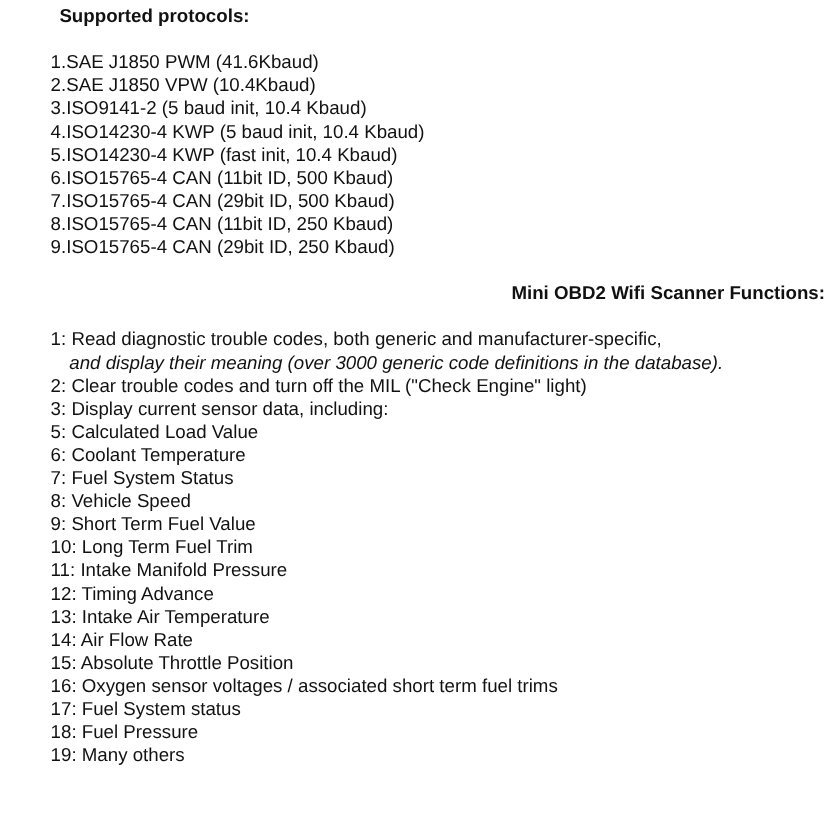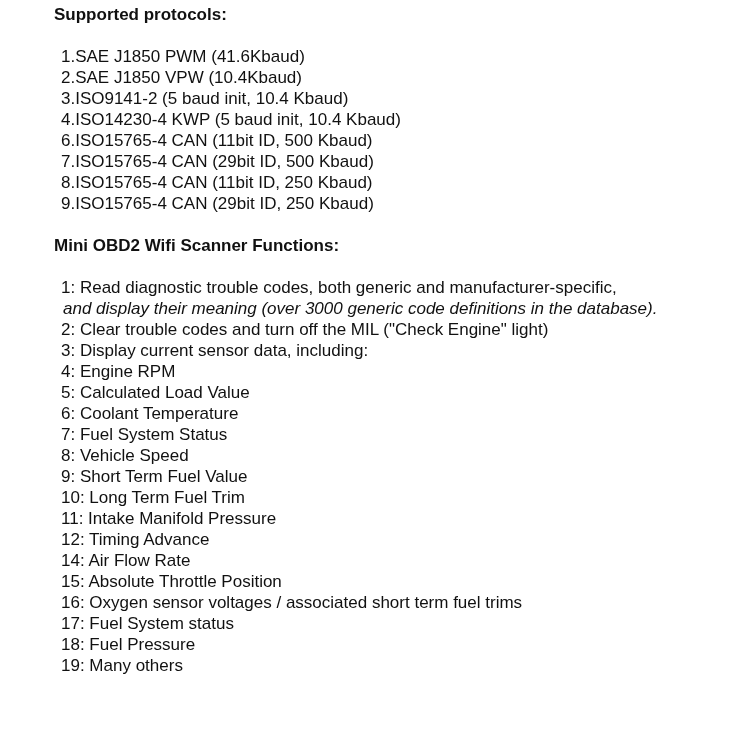--- a/index.html
+++ b/index.html
@@ -22,69 +22,71 @@
   }
   .heading {
     font-weight: bold;
     font-size: 17px;
     line-height: 21px;
     margin: 0 0 21px 54px;
     white-space: nowrap;
   }
   .heading.second {
     margin-top: 21px;
+    text-align: right;
   }
   .list {
     margin: 0;
     padding: 0;
   }
   .line {
-    margin-left: 61px;
+    margin-left: 46px;
     height: 21px;
     white-space: nowrap;
   }
   .line.continuation {
     margin-left: 63px;
     font-style: italic;
   }
 </style>
 </head>
 <body>
 
 <div class="doc">
 
   <div class="heading">Supported protocols:</div>
 
   <div class="list">
     <div class="line">1.SAE J1850 PWM (41.6Kbaud)</div>
     <div class="line">2.SAE J1850 VPW (10.4Kbaud)</div>
     <div class="line">3.ISO9141-2 (5 baud init, 10.4 Kbaud)</div>
     <div class="line">4.ISO14230-4 KWP (5 baud init, 10.4 Kbaud)</div>
+    <div class="line">5.ISO14230-4 KWP (fast init, 10.4 Kbaud)</div>
     <div class="line">6.ISO15765-4 CAN (11bit ID, 500 Kbaud)</div>
     <div class="line">7.ISO15765-4 CAN (29bit ID, 500 Kbaud)</div>
     <div class="line">8.ISO15765-4 CAN (11bit ID, 250 Kbaud)</div>
     <div class="line">9.ISO15765-4 CAN (29bit ID, 250 Kbaud)</div>
   </div>
 
   <div class="heading second">Mini OBD2 Wifi Scanner Functions:</div>
 
   <div class="list">
     <div class="line">1: Read diagnostic trouble codes, both generic and manufacturer-specific,</div>
     <div class="line continuation">and display their meaning (over 3000 generic code definitions in the database).</div>
     <div class="line">2: Clear trouble codes and turn off the MIL ("Check Engine" light)</div>
     <div class="line">3: Display current sensor data, including:</div>
-    <div class="line">4: Engine RPM</div>
     <div class="line">5: Calculated Load Value</div>
     <div class="line">6: Coolant Temperature</div>
     <div class="line">7: Fuel System Status</div>
     <div class="line">8: Vehicle Speed</div>
     <div class="line">9: Short Term Fuel Value</div>
     <div class="line">10: Long Term Fuel Trim</div>
     <div class="line">11: Intake Manifold Pressure</div>
     <div class="line">12: Timing Advance</div>
+    <div class="line">13: Intake Air Temperature</div>
     <div class="line">14: Air Flow Rate</div>
     <div class="line">15: Absolute Throttle Position</div>
     <div class="line">16: Oxygen sensor voltages / associated short term fuel trims</div>
     <div class="line">17: Fuel System status</div>
     <div class="line">18: Fuel Pressure</div>
     <div class="line">19: Many others</div>
   </div>
 
 </div>
 

